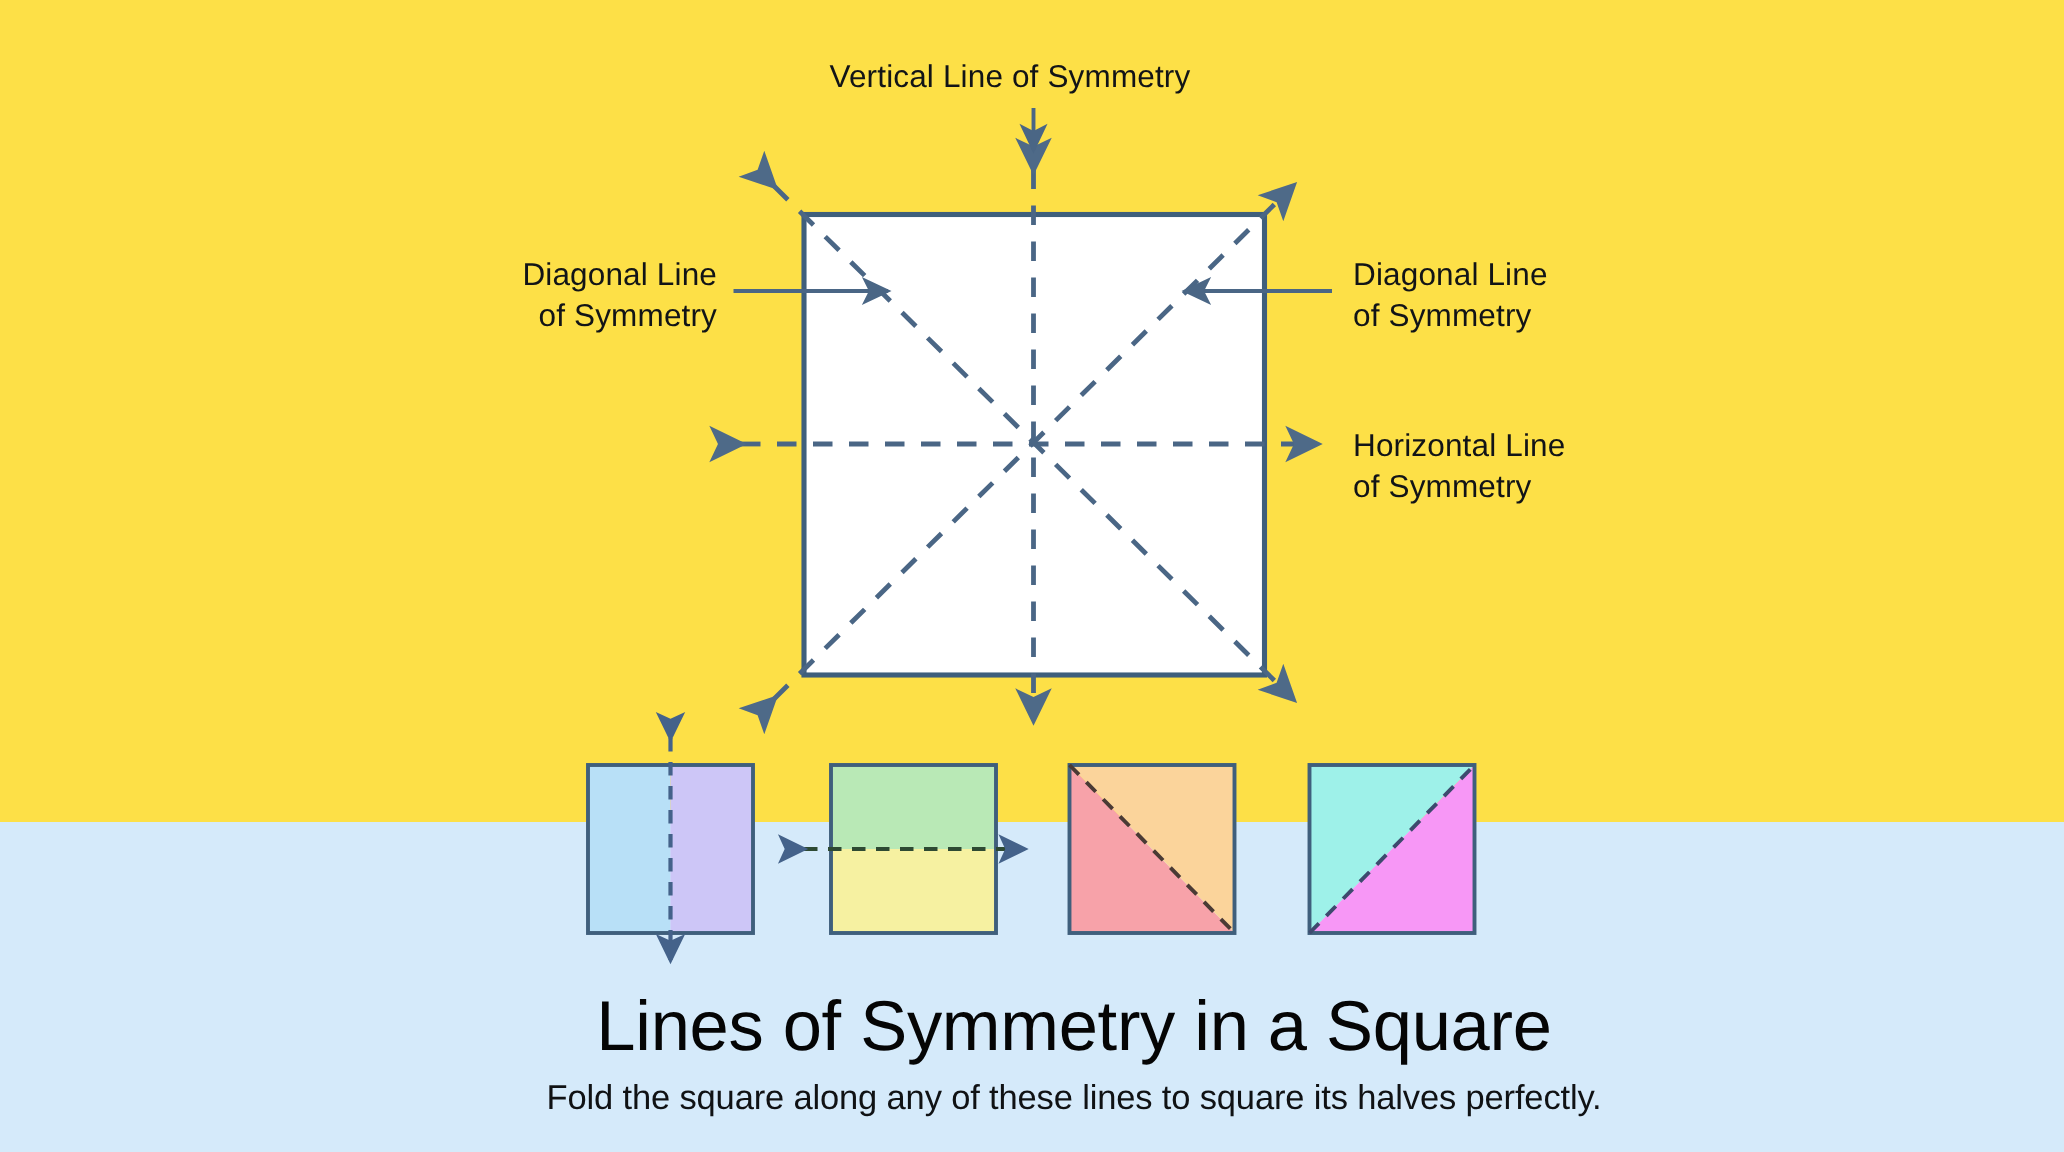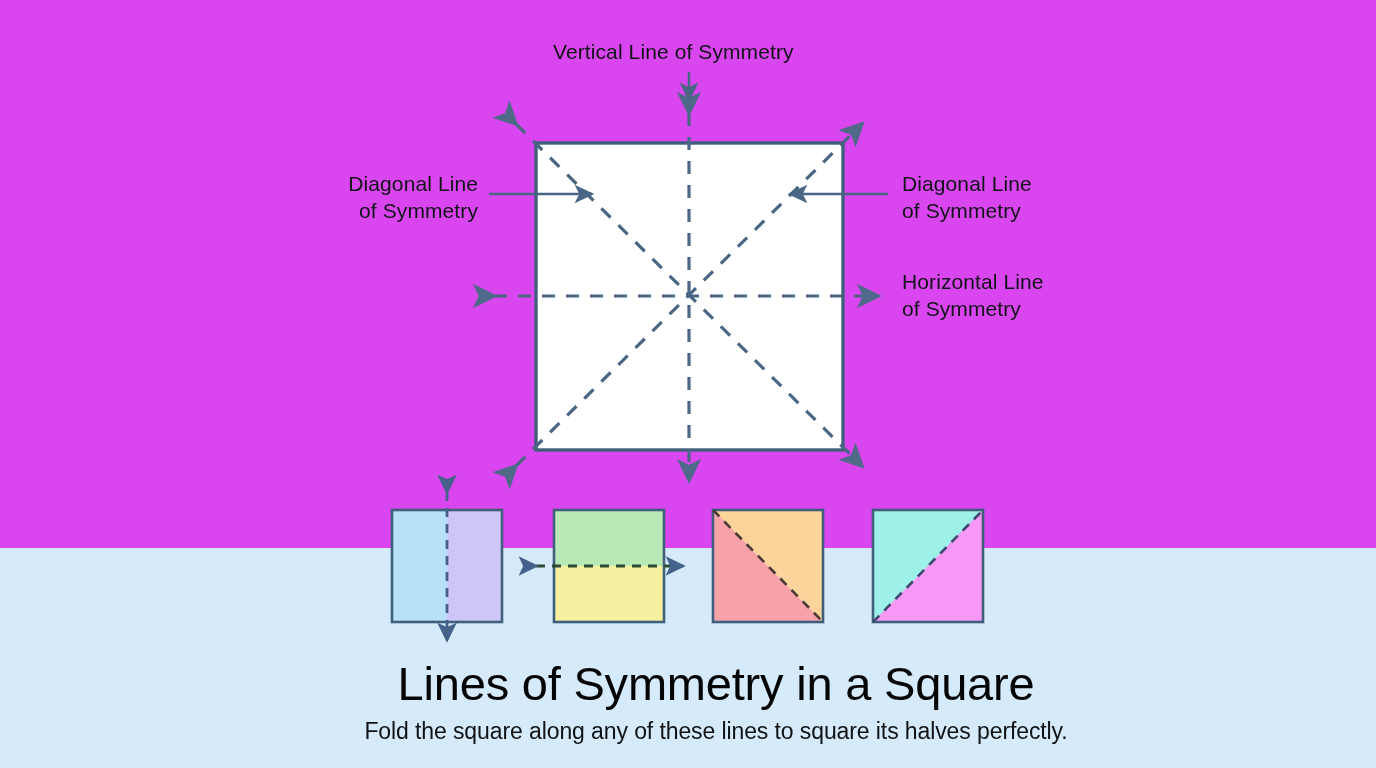--- a/index.html
+++ b/index.html
@@ -10,21 +10,21 @@
     width: 1376px;
     height: 768px;
     overflow: hidden;
     font-family: "Liberation Sans", sans-serif;
     background: #d5eafa;
   }
   #stage {
     position: relative;
     width: 1376px;
     height: 548px;
-    background: #d946ef;
+    background: #fde047;
   }
   #diagram-svg {
     position: absolute;
     left: 0;
     top: 0;
     width: 1376px;
     height: 768px;
   }
   .lbl {
     position: absolute;
@@ -46,21 +46,21 @@
     width: 150px;
   }
   #label-diagonal-right {
     left: 902px;
     top: 170px;
     text-align: left;
     width: 180px;
   }
   #label-horizontal {
     left: 902px;
-    top: 268px;
+    top: 284px;
     text-align: left;
     width: 180px;
   }
   #caption-block {
     position: absolute;
     left: 0;
     top: 655px;
     width: 1376px;
     text-align: center;
     padding-left: 28px;

